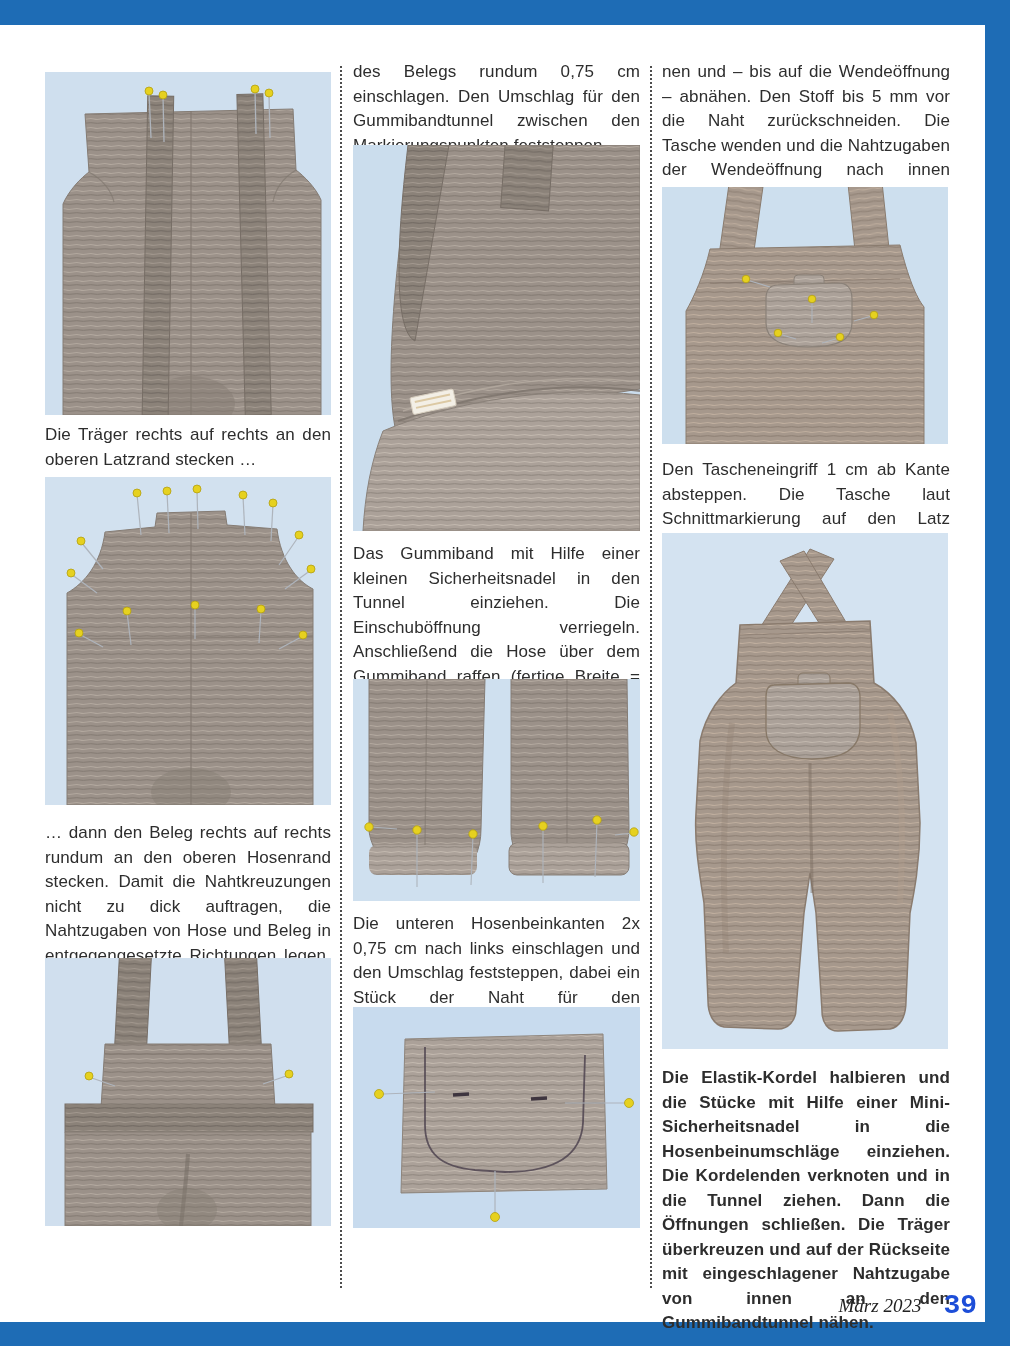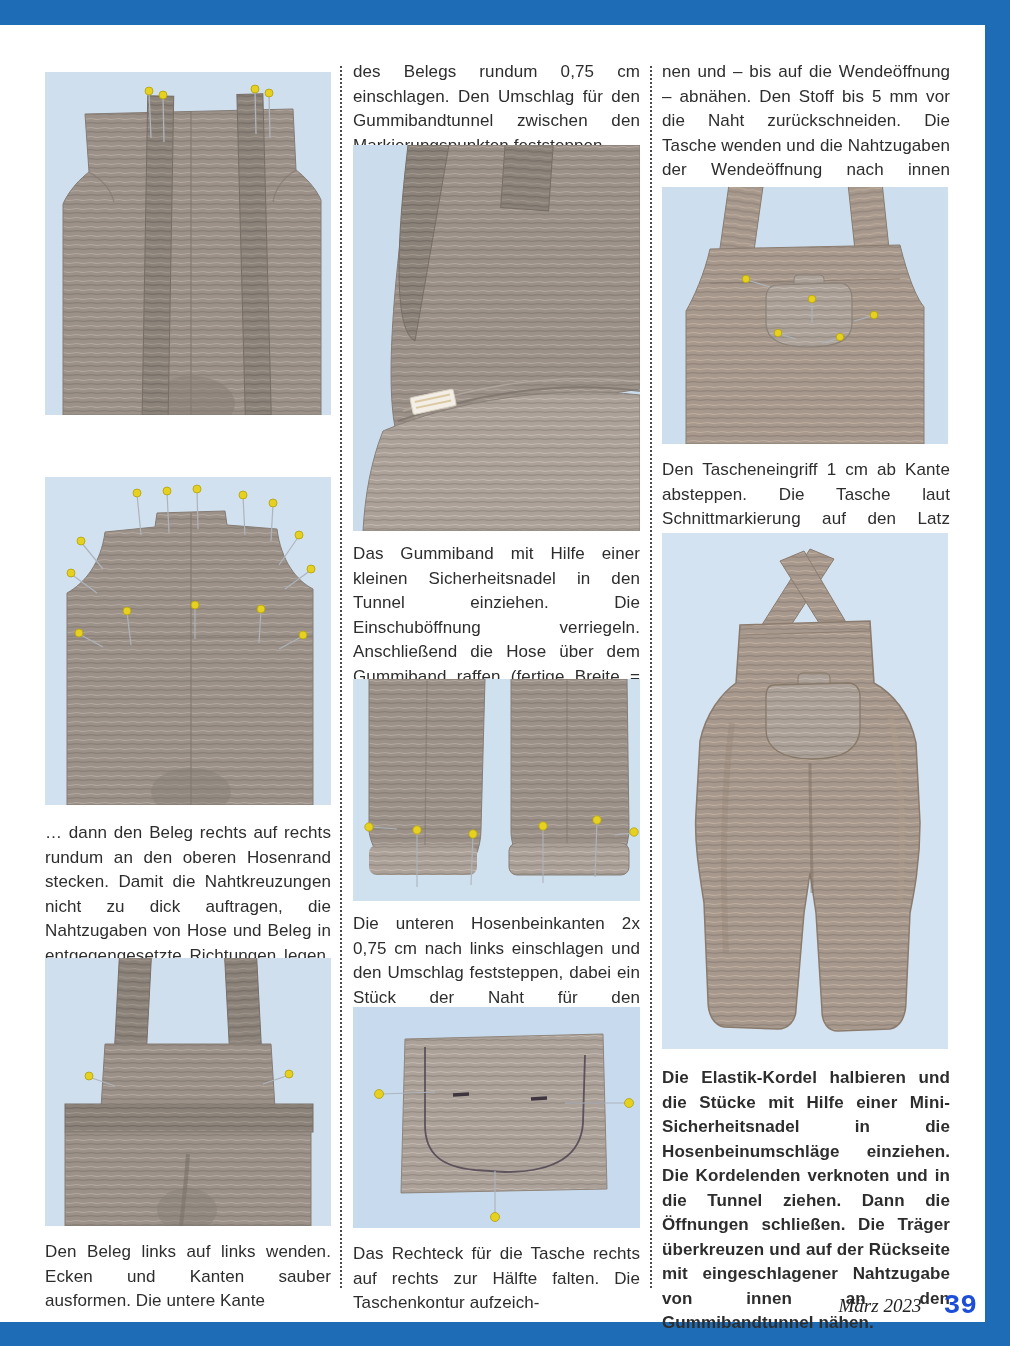--- a/index.html
+++ b/index.html
@@ -98,20 +98,21 @@
       </g>
       <g fill="#e6d11f" stroke="#b3a011" stroke-width=".8">
         <circle cx="104" cy="19" r="4"></circle>
           <circle cx="118" cy="23" r="4"></circle>
         <circle cx="210" cy="17" r="4"></circle>
           <circle cx="224" cy="21" r="4"></circle>
       </g>
     </svg>
   </div>
 
+  <p class="para" style="left:45px;top:423px;width:286px;">Die Träger rechts auf rechts an den oberen Latzrand stecken …</p>
 
   <div class="photo" style="left:45px;top:477px;width:286px;height:328px;">
     <svg viewBox="0 0 286 328" preserveAspectRatio="none">
       <rect width="286" height="328" fill="#d2e1ef"></rect>
       <path d="M60,55 L110,50 L112,36 L180,34 L182,48 L232,52 C236,84 252,104 268,112 L268,328 L22,328 L22,116 C40,106 56,86 60,55 Z" fill="url(#fab)" stroke="#857c74" stroke-width="1"></path>
       <path d="M146,36 L146,328" stroke="#80776f" stroke-width="1.5" opacity=".7"></path>
       <path d="M22,162 L268,160" stroke="#80776f" stroke-width="1.2" opacity=".7"></path>
       <ellipse cx="146" cy="315" rx="40" ry="24" fill="#837a71" opacity=".4"></ellipse>
       <g stroke="#aeb4bc" stroke-width="1.2">
         <line x1="92" y1="17" x2="96" y2="58"></line>
@@ -167,21 +168,20 @@
         <line x1="44" y1="119" x2="70" y2="128"></line>
           <line x1="244" y1="117" x2="218" y2="126"></line>
       </g>
       <g fill="#e6d11f" stroke="#b3a011" stroke-width=".8">
         <circle cx="44" cy="118" r="4"></circle>
           <circle cx="244" cy="116" r="4"></circle>
       </g>
     </svg>
   </div>
 
-  <p class="para" style="left:45px;top:1240px;width:286px;">Den Beleg links auf links wenden. Ecken und Kanten sauber ausformen. Die untere Kante</p>
 
   <p class="para" style="left:353px;top:60px;width:287px;">des Belegs rundum 0,75 cm einschlagen. Den Umschlag für den Gummibandtunnel zwischen den Markierungspunkten feststeppen.</p>
 
   <div class="photo" style="left:353px;top:145px;width:287px;height:386px;">
     <svg viewBox="0 0 287 386" preserveAspectRatio="none">
       <rect width="287" height="386" fill="#cbdded"></rect>
       <path d="M60,0 L287,0 L287,244 L42,282 C32,230 42,120 60,0 Z" fill="url(#fab)" stroke="#857c74" stroke-width="1"></path>
       <g transform="rotate(4 170 30)">
           <rect x="150" y="-6" width="48" height="70" fill="url(#fabD)" stroke="#776e66" stroke-width="1"></rect>
         </g>
@@ -242,21 +242,20 @@
         <line x1="142" y1="164" x2="142" y2="206"></line>
       </g>
       <g fill="#e6d11f" stroke="#b3a011" stroke-width=".8">
         <circle cx="26" cy="87" r="4.5"></circle>
           <circle cx="276" cy="96" r="4.5"></circle>
           <circle cx="142" cy="210" r="4.5"></circle>
       </g>
     </svg>
   </div>
 
-  <p class="para" style="left:353px;top:1242px;width:287px;">Das Rechteck für die Tasche rechts auf rechts zur Hälfte falten. Die Taschenkontur aufzeich-</p>
 
   <p class="para" style="left:662px;top:60px;width:288px;">nen und – bis auf die Wendeöffnung – abnähen. Den Stoff bis 5 mm vor die Naht zurückschneiden. Die Tasche wenden und die Nahtzugaben der Wendeöffnung nach innen einschlagen.</p>
 
   <div class="photo" style="left:662px;top:187px;width:286px;height:257px;">
     <svg viewBox="0 0 286 257" preserveAspectRatio="none">
       <rect width="286" height="257" fill="#cddfee"></rect>
       <g fill="url(#fabW)" stroke="#8a7c6f" stroke-width="1">
         <rect x="62" y="-4" width="34" height="76" transform="rotate(8 79 34)"></rect>
         <rect x="190" y="-4" width="34" height="76" transform="rotate(-6 207 34)"></rect>
       </g>

